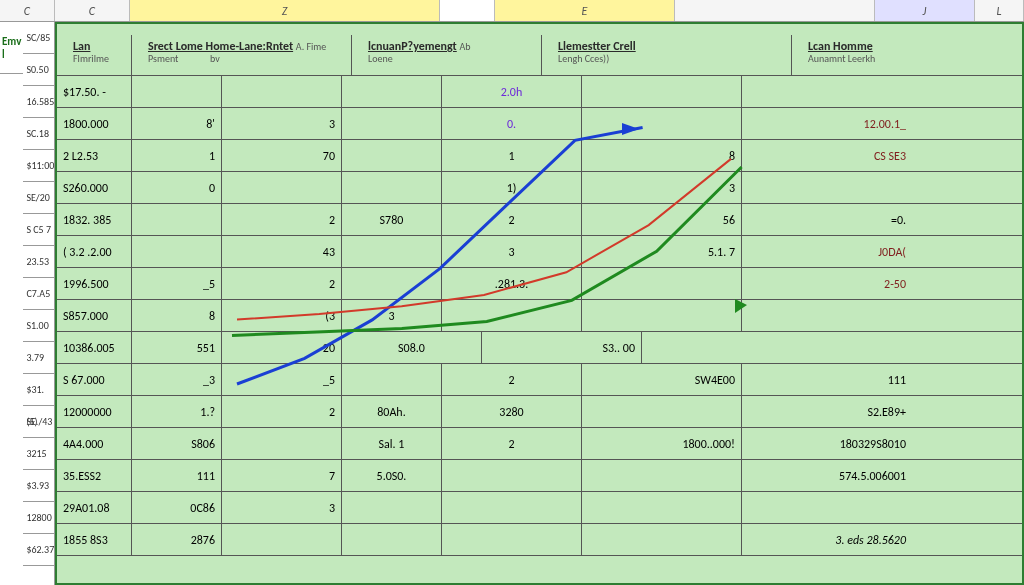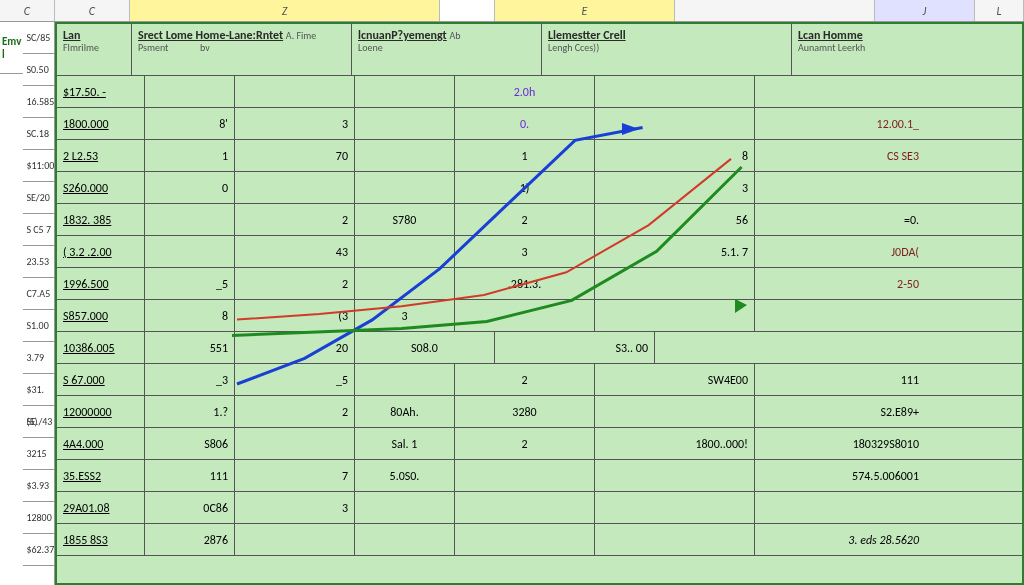--- a/index.html
+++ b/index.html
@@ -69,22 +69,23 @@
     display:flex; flex-direction:column;
   }
   .hdr-row {
     display:flex;
     height:52px;
     border-bottom:1px solid #555;
   }
   .hdr-row .h {
     border-right:1px solid #555;
     font-size:12px;
-    padding:4px 6px;
+    padding:4px 16px;
     line-height:1.2;
+    margin-top:11px;
   }
   .hdr-row .h .lab { font-weight:bold; text-decoration:underline; color:#2a2a2a;}
   .hdr-row .h .sub { font-size:10px; color:#555; }
   .w-b { width:75px; }
 
   .data-row {
     display:flex;
     height:32px;
     border-bottom:1px solid #555;
   }
@@ -93,21 +94,21 @@
     font-size:12px;
     padding:0 6px;
     line-height:32px;
     white-space:nowrap; overflow:hidden;
   }
   .num-r { text-align:right; }
   .num-c { text-align:center; }
   .green-txt { color:#7f1d1d; }
   .red-txt { color:#6d28d9; }
 
-  .w-b2 { width:88px;text-decoration:underline; }
+  .w-b2 { width:75px; }
   .w-c-nr { width:90px; }
   .w-d-nr { width:120px; }
   .w-e-nr { width:100px; }
   .w-f-nr { width:140px; }
   .w-g-nr { width:160px; }
   .w-h-nr { width:170px; }
 
   
   .chart-overlay {
     position:absolute;

